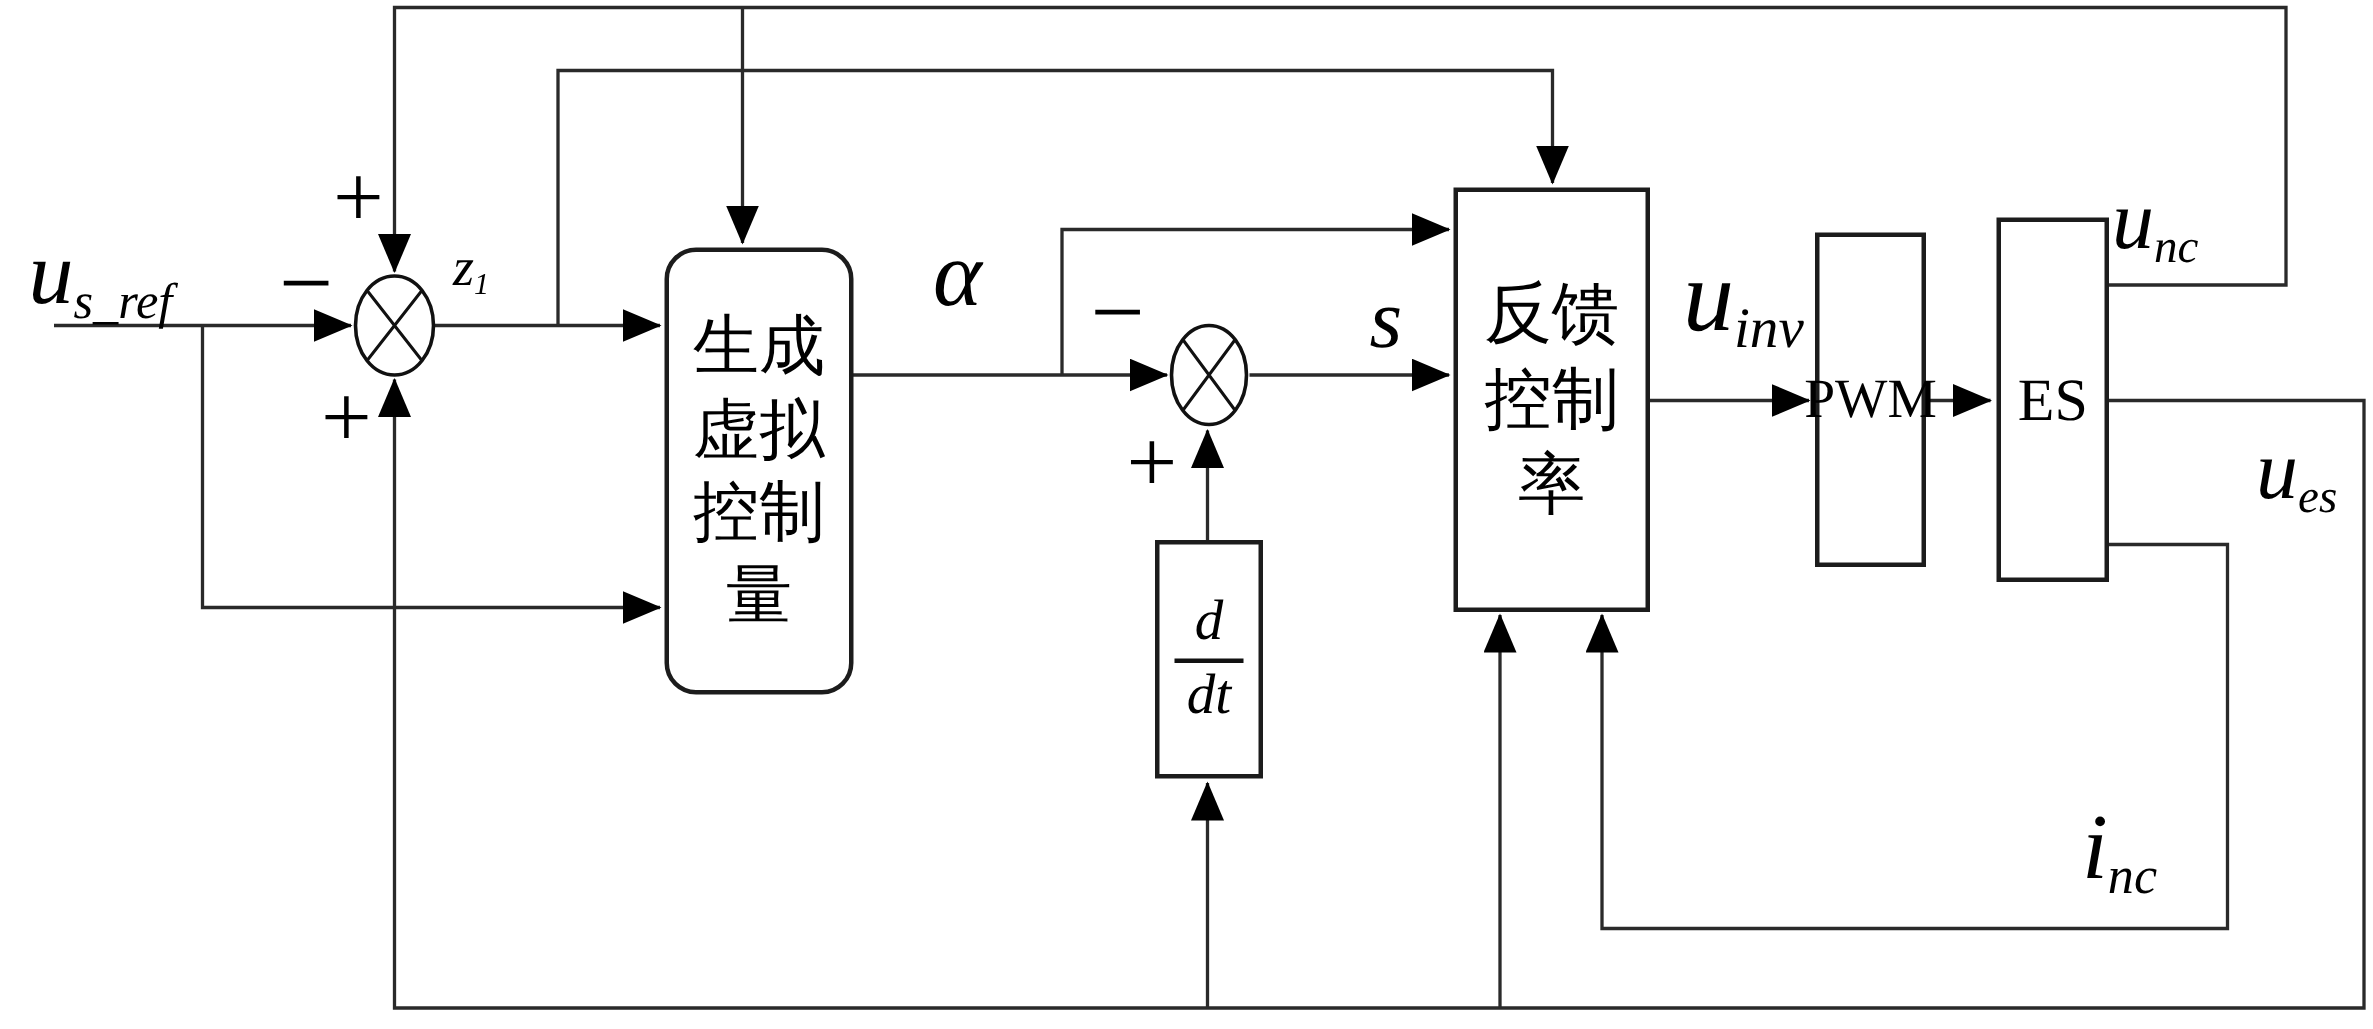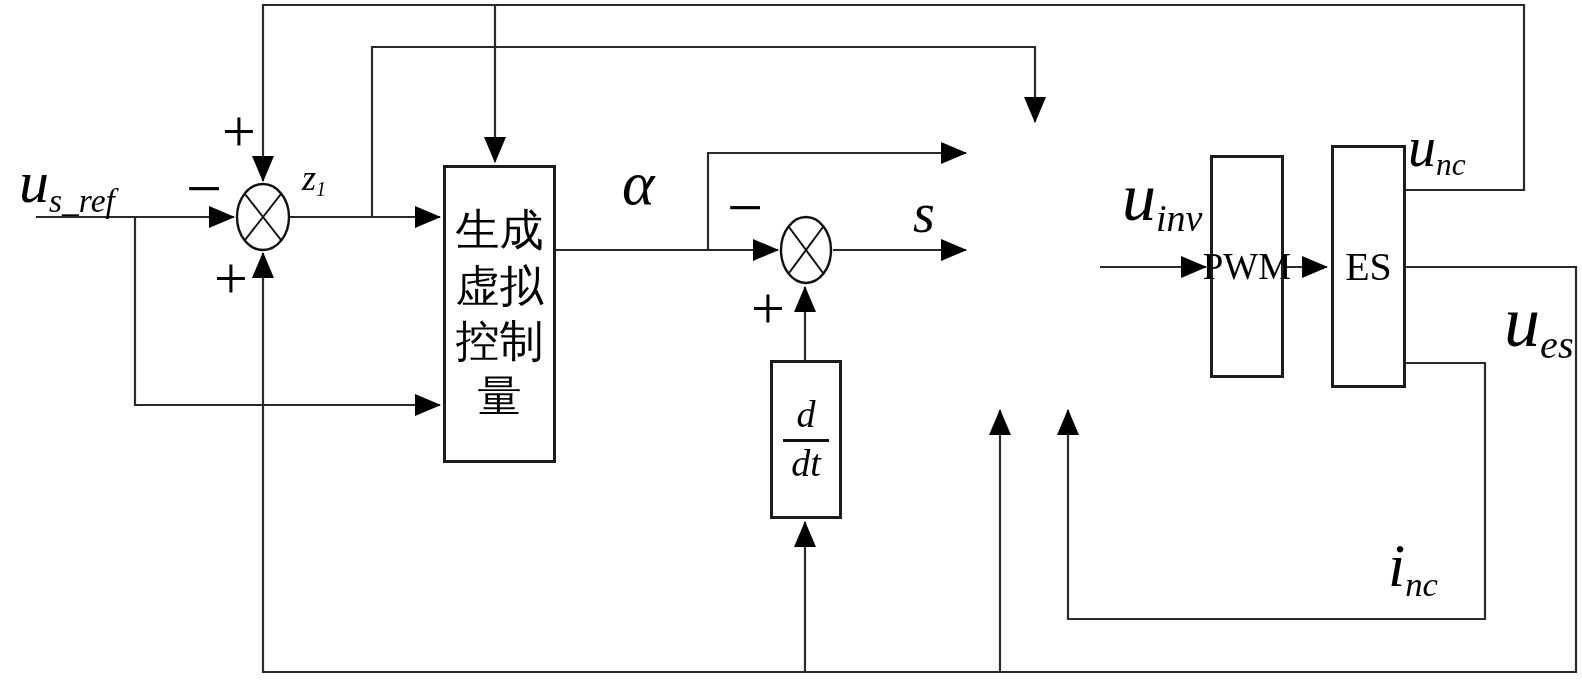--- a/index.html
+++ b/index.html
@@ -63,24 +63,27 @@
     </g>
 
     <g stroke="#111" stroke-width="2.4" fill="#fff">
       <ellipse cx="263" cy="217" rx="26" ry="33"></ellipse>
       <path d="M245 194 L281 240 M281 194 L245 240" fill="none" stroke-width="2"></path>
       <ellipse cx="806" cy="250" rx="25" ry="33"></ellipse>
       <path d="M789 227 L823 273 M823 227 L789 273" fill="none" stroke-width="2"></path>
     </g>
   </svg>
 
-  <div class="blk" style="left:443px;top:165px;width:113px;height:298px;font-size:44px;">
+  <div class="blk" style="left:443px;top:165px;width:126px;height:298px;font-size:44px;border-radius:21px;">
     <span class="wrap2" style="width:90px;">生成虚拟控制量</span>
   </div>
 
+  <div class="blk" style="left:969px;top:125px;width:131px;height:283px;font-size:45px;">
+    <span class="wrap2" style="width:92px;">反馈控制率</span>
+  </div>
 
   <div class="blk" style="left:770px;top:360px;width:72px;height:159px;font-size:38px;">
     <span class="frac">
       <span>d</span>
       <span class="bar"></span>
       <span>dt</span>
     </span>
   </div>
 
   <div class="blk" style="left:1210px;top:155px;width:74px;height:223px;font-size:37px;">
@@ -108,21 +111,21 @@
   </div>
 
   <div class="sig" style="left:1122px;top:163px;font-size:68px;">
     <span>u</span><sub class="sub">inv</sub>
   </div>
 
   <div class="sig" style="left:1408px;top:103px;font-size:56px;margin-top:16px;">
     <span>u</span><sub class="sub">nc</sub>
   </div>
 
-  <div class="sig" style="left:1504px;top:286px;font-size:72px;">
+  <div class="sig" style="left:1504px;top:286px;font-size:56px;">
     <span>u</span><sub class="sub">es</sub>
   </div>
 
   <div class="sig" style="left:1348px;top:534px;font-size:62px;margin-left:40px;">
     <span>i</span><sub class="sub">nc</sub>
   </div>
 
   <div class="op" style="left:222px;top:101px;font-size:60px;">+</div>
   <div class="op" style="left:186px;top:157px;font-size:64px;">−</div>
   <div class="op" style="left:214px;top:248px;font-size:60px;">+</div>

